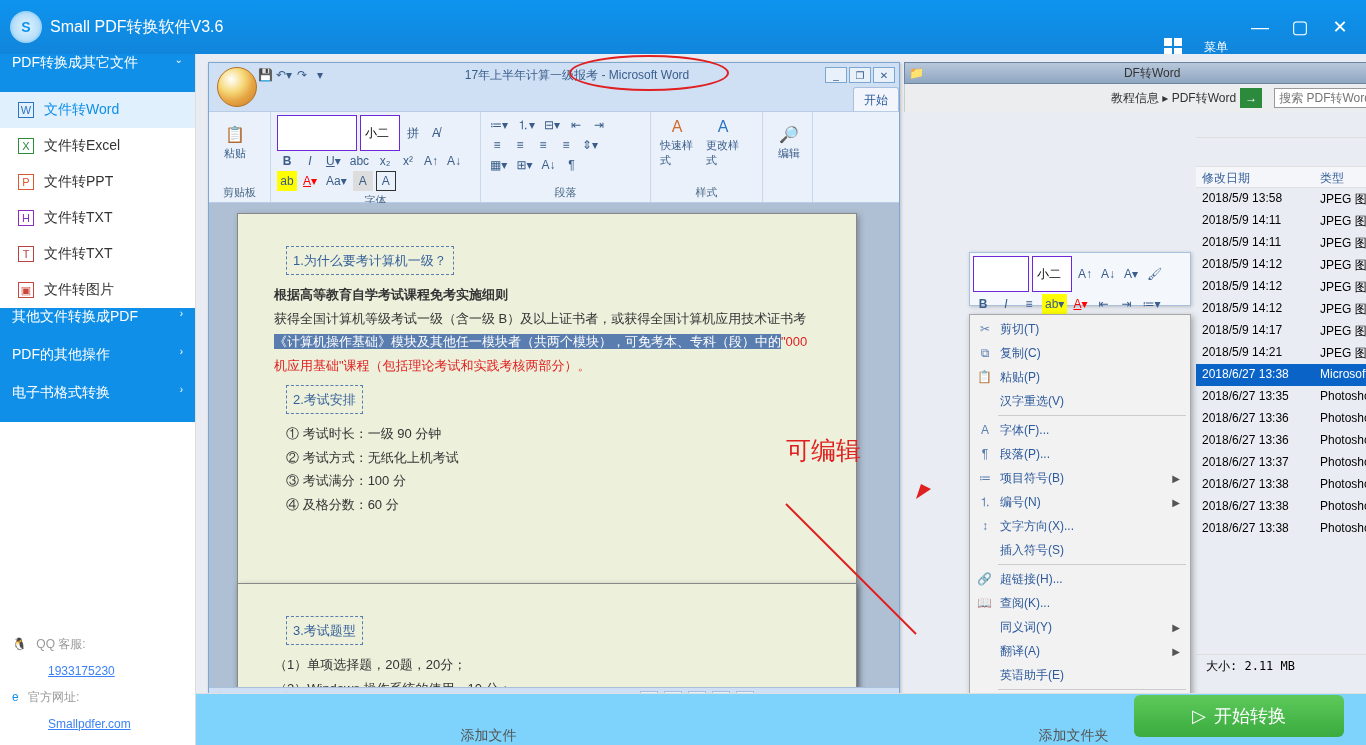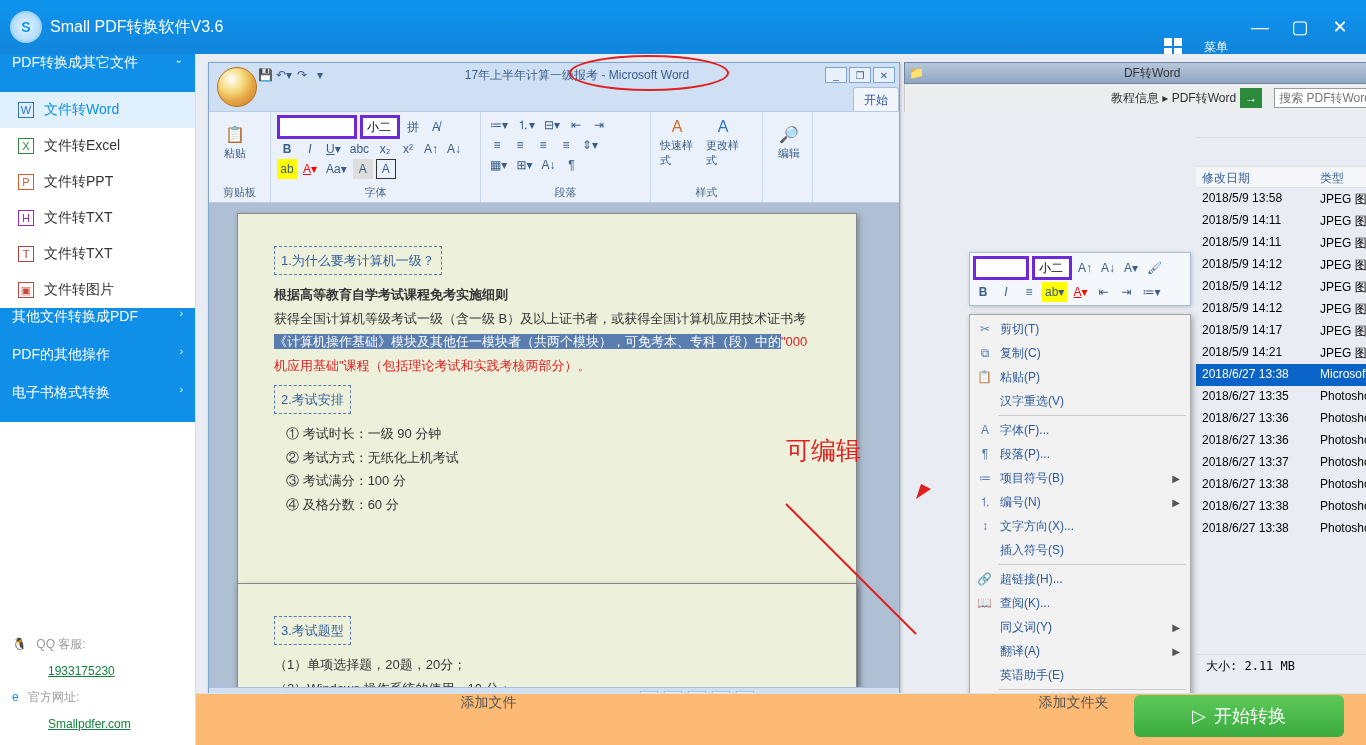--- a/index.html
+++ b/index.html
@@ -23,21 +23,21 @@
 .side-icon { width: 16px; height: 16px; display: inline-flex; align-items: center; justify-content: center; font-size: 11px; border: 1px solid currentColor; }
 .side-icon.word { color: #2d74c4; }
 .side-icon.excel { color: #2c8a3d; }
 .side-icon.ppt { color: #d95a2c; }
 .side-icon.html { color: #8b2cc4; }
 .side-icon.txt { color: #b74040; }
 .side-icon.img { color: #c9463a; }
 .sidebar-footer { margin-top: auto; padding: 8px 12px; font-size: 12px; line-height: 2.2; }
 .qq-icon { color: #12b7f5; margin-right: 6px; }
 .ie-icon { color: #0f8fe8; margin-right: 6px; }
-.footer-link { color: #15803d; text-decoration: underline; cursor: pointer; margin-left: 36px; }
+.footer-link { color: #3b82f6; text-decoration: underline; cursor: pointer; margin-left: 36px; }
 .footer-label { color: #999; margin-right: 4px; }
 
 
 .main { position: absolute; top: 54px; left: 196px; right: 0; bottom: 0; background: #e9edf3; }
 
 
 .word-window { position: absolute; top: 8px; left: 12px; width: 692px; height: 648px; background: #cfe0f5; border: 1px solid #7da6d0; box-shadow: 1px 1px 3px rgba(0,0,0,0.2); display: flex; flex-direction: column; }
 .word-titlebar { height: 24px; display: flex; align-items: center; padding: 0 4px; font-size: 12px; }
 .qat-btn { width: 18px; height: 18px; display: flex; align-items: center; justify-content: center; color: #3a5d8a; font-size: 12px; }
 .word-title-center { flex: 1; text-align: center; color: #3a5d8a; position: relative; }
@@ -51,27 +51,27 @@
 .help-icon { margin-left: auto; margin-right: 6px; color: #2d5a9c; width: 16px; height: 16px; border: 1px solid #2d5a9c; border-radius: 50%; display: flex; align-items: center; justify-content: center; font-size: 10px; }
 .office-btn-big { position: absolute; top: 4px; left: 8px; width: 40px; height: 40px; border-radius: 50%; background: radial-gradient(circle at 35% 30%, #fff, #f6d97a 35%, #e6a544 60%, #c97a28); border: 1px solid #b8701f; z-index: 3; }
 
 .ribbon { height: 92px; background: #eaf1fa; border-top: 1px solid #b8cde5; border-bottom: 1px solid #b8cde5; display: flex; }
 .ribbon-group { border-right: 1px solid #c9d9ec; padding: 3px 6px 2px; display: flex; flex-direction: column; }
 .ribbon-group-label { font-size: 11px; color: #4a6888; text-align: center; margin-top: auto; padding-top: 2px; }
 .rb-row { display: flex; gap: 3px; align-items: center; }
 .rb-btn { min-width: 20px; height: 20px; border: 1px solid transparent; display: flex; align-items: center; justify-content: center; font-size: 12px; color: #3a5d8a; padding: 0 2px; }
 .rb-big { width: 40px; height: 56px; flex-direction: column; font-size: 11px; gap: 2px; }
 .rb-icon { font-size: 16px; }
-.font-select { height: 24px; border: 3px solid #6d28d9; background: #fff; font-size: 12px; padding: 8px 4px; }
+.font-select { height: 36px; border: 1px solid #6d28d9; background: #fff; font-size: 12px; padding: 8px 4px; }
 .font-select.name { width: 80px; }
 .font-select.size { width: 40px; }
 
 .word-doc { flex: 1; background: #b0c0d4; overflow: hidden; position: relative; }
 .page { position: absolute; top: 10px; left: 28px; width: 620px; height: 560px; background: #edf1dc; border: 1px solid #888; box-shadow: 2px 2px 6px rgba(0,0,0,0.3); padding: 24px 36px; font-size: 13px; color: #333; line-height: 1.8; }
-.page h4 { border: 1px dashed #5a7db0; display: inline-block; padding: 2px 6px; color: #355f9a; margin: 8px 0; font-weight: normal; }
+.page h4 { border: 1px dashed #5a7db0; display: inline-block; padding: 2px 6px; color: #355f9a; margin: 8px 12px; font-weight: normal; }
 .page .red { color: #e02020; }
 .page .hl { background: #5a7db0; color: #fff; }
 .page ol { list-style: none; padding-left: 12px; }
 .page ol li::before { content: "① "; }
 .page ol li:nth-child(2)::before { content: "② "; }
 .page ol li:nth-child(3)::before { content: "③ "; }
 .page ol li:nth-child(4)::before { content: "④ "; }
 .page2 { top: 380px; height: 240px; }
 
 .red-arrow { position: absolute; top: 430px; left: 570px; width: 200px; height: 200px; pointer-events: none; }
@@ -108,21 +108,21 @@
 .file-list { position: absolute; top: 112px; left: 1000px; width: 348px; font-size: 12px; }
 .fl-header { display: flex; height: 22px; background: #f4f6f9; border-top: 1px solid #e0e0e0; border-bottom: 1px solid #e0e0e0; color: #355f9a; }
 .fl-header div, .fl-row div { padding: 3px 6px; }
 .fl-col-date { width: 118px; }
 .fl-col-type { width: 130px; }
 .fl-row { display: flex; height: 22px; font-family: "SimSun", monospace; font-size: 12px; }
 .fl-row.selected { background: #0a64c8; color: #fff; }
 .fl-footer { position: absolute; top: 600px; left: 1000px; width: 348px; height: 22px; border-top: 1px solid #ddd; padding: 3px 10px; font-size: 12px; font-family: SimSun, monospace; }
 
 
-.bottom-bar { position: absolute; bottom: 0; left: 0; width: 1170px; height: 52px; background: #fdba74; border-top: 1px solid #e0e0e0; display: flex; align-items: flex-start; }
+.bottom-bar { position: absolute; bottom: 0; left: 0; width: 1170px; height: 52px; background: #7dd3fc; border-top: 1px solid #e0e0e0; display: flex; align-items: flex-end; }
 .bottom-btn { flex: 1; text-align: center; font-size: 14px; color: #555; cursor: pointer; }
 .start-btn { position: absolute; bottom: 8px; right: 22px; width: 210px; height: 42px; background: linear-gradient(#5dc95a, #3aab3f); border-radius: 6px; color: #fff; font-size: 18px; display: flex; align-items: center; justify-content: center; gap: 8px; cursor: pointer; }
 .chevron { font-size: 10px; }
 </style>
 </head>
 <body>
 
 <div class="titlebar">
   <div class="logo">S</div>
   <div class="title-text">Small  PDF转换软件V3.6</div>

